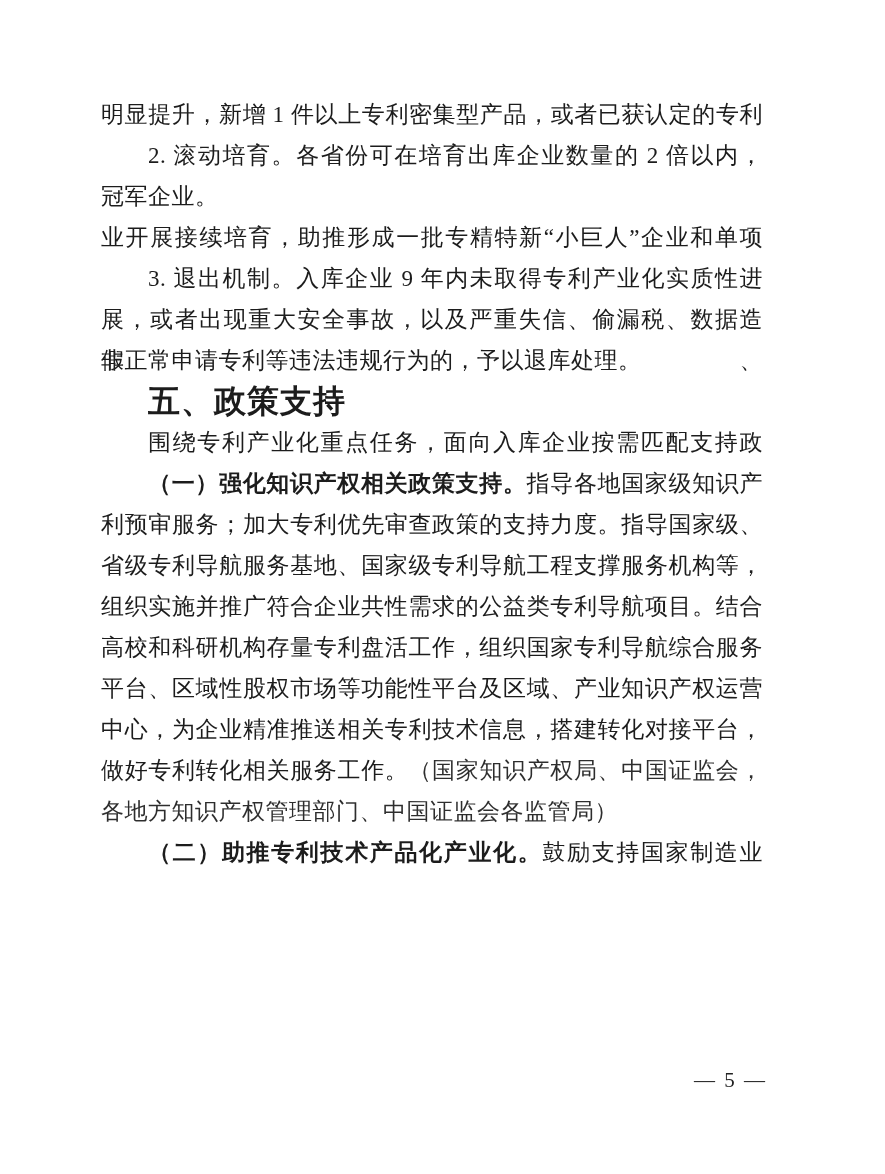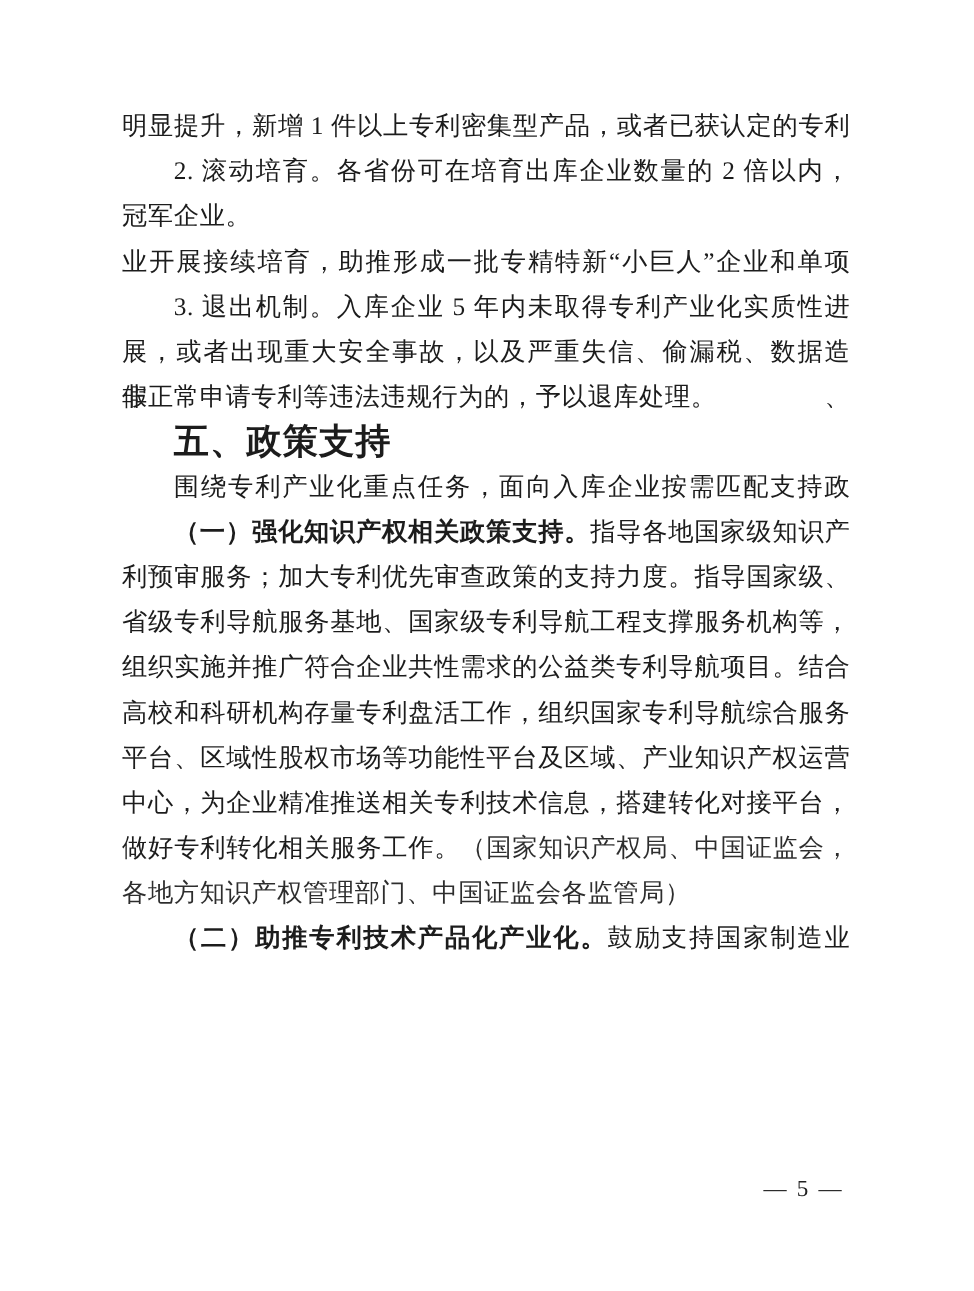--- a/index.html
+++ b/index.html
@@ -11,21 +11,21 @@
     position: relative;
     width: 885px;
     height: 1174px;
     background: #ffffff;
     overflow: hidden;
     font-family: "Liberation Serif", "DejaVu Serif", serif;
     color: #1c1c1c;
   }
   .text-block {
     position: absolute;
-    left: 111px;
+    left: 101px;
     top: 94px;
     width: 662px;
   }
   .line {
     height: 41px;
     line-height: 41px;
     font-size: 23px;
     letter-spacing: 0.5px;
     white-space: pre;
     overflow: visible;
@@ -61,21 +61,21 @@
 </style>
 </head>
 <body>
 
 <div class="page">
   <div class="text-block">
       <div class="line just"><span class="seg body">明显提升，新增 1 件以上专利密集型产品，或者已获认定的专利</span></div>
       <div class="line just ind"><span class="seg bold">2. 滚动培育。</span><span class="seg body">各省份可在培育出库企业数量的 2 倍以内，</span></div>
       <div class="line"><span class="seg body">冠军企业。</span></div>
       <div class="line just"><span class="seg body">业开展接续培育，助推形成一批专精特新“小巨人”企业和单项</span></div>
-      <div class="line just ind"><span class="seg bold">3. 退出机制。</span><span class="seg body">入库企业 5 年内未取得专利产业化实质性进</span></div>
+      <div class="line just ind"><span class="seg bold">3. 退出机制。</span><span class="seg body">入库企业 9 年内未取得专利产业化实质性进</span></div>
       <div class="line just"><span class="seg body">展，或者出现重大安全事故，以及严重失信、偷漏税、数据造假、</span></div>
       <div class="line"><span class="seg body">非正常申请专利等违法违规行为的，予以退库处理。</span></div>
       <div class="line ind"><span class="seg heading">五、政策支持</span></div>
       <div class="line just ind"><span class="seg body">围绕专利产业化重点任务，面向入库企业按需匹配支持政</span></div>
       <div class="line just ind"><span class="seg bold-kai">（一）强化知识产权相关政策支持。</span><span class="seg body">指导各地国家级知识产</span></div>
       <div class="line just"><span class="seg body">利预审服务；加大专利优先审查政策的支持力度。指导国家级、</span></div>
       <div class="line just"><span class="seg body">省级专利导航服务基地、国家级专利导航工程支撑服务机构等，</span></div>
       <div class="line just"><span class="seg body">组织实施并推广符合企业共性需求的公益类专利导航项目。结合</span></div>
       <div class="line just"><span class="seg body">高校和科研机构存量专利盘活工作，组织国家专利导航综合服务</span></div>
       <div class="line just"><span class="seg body">平台、区域性股权市场等功能性平台及区域、产业知识产权运营</span></div>

